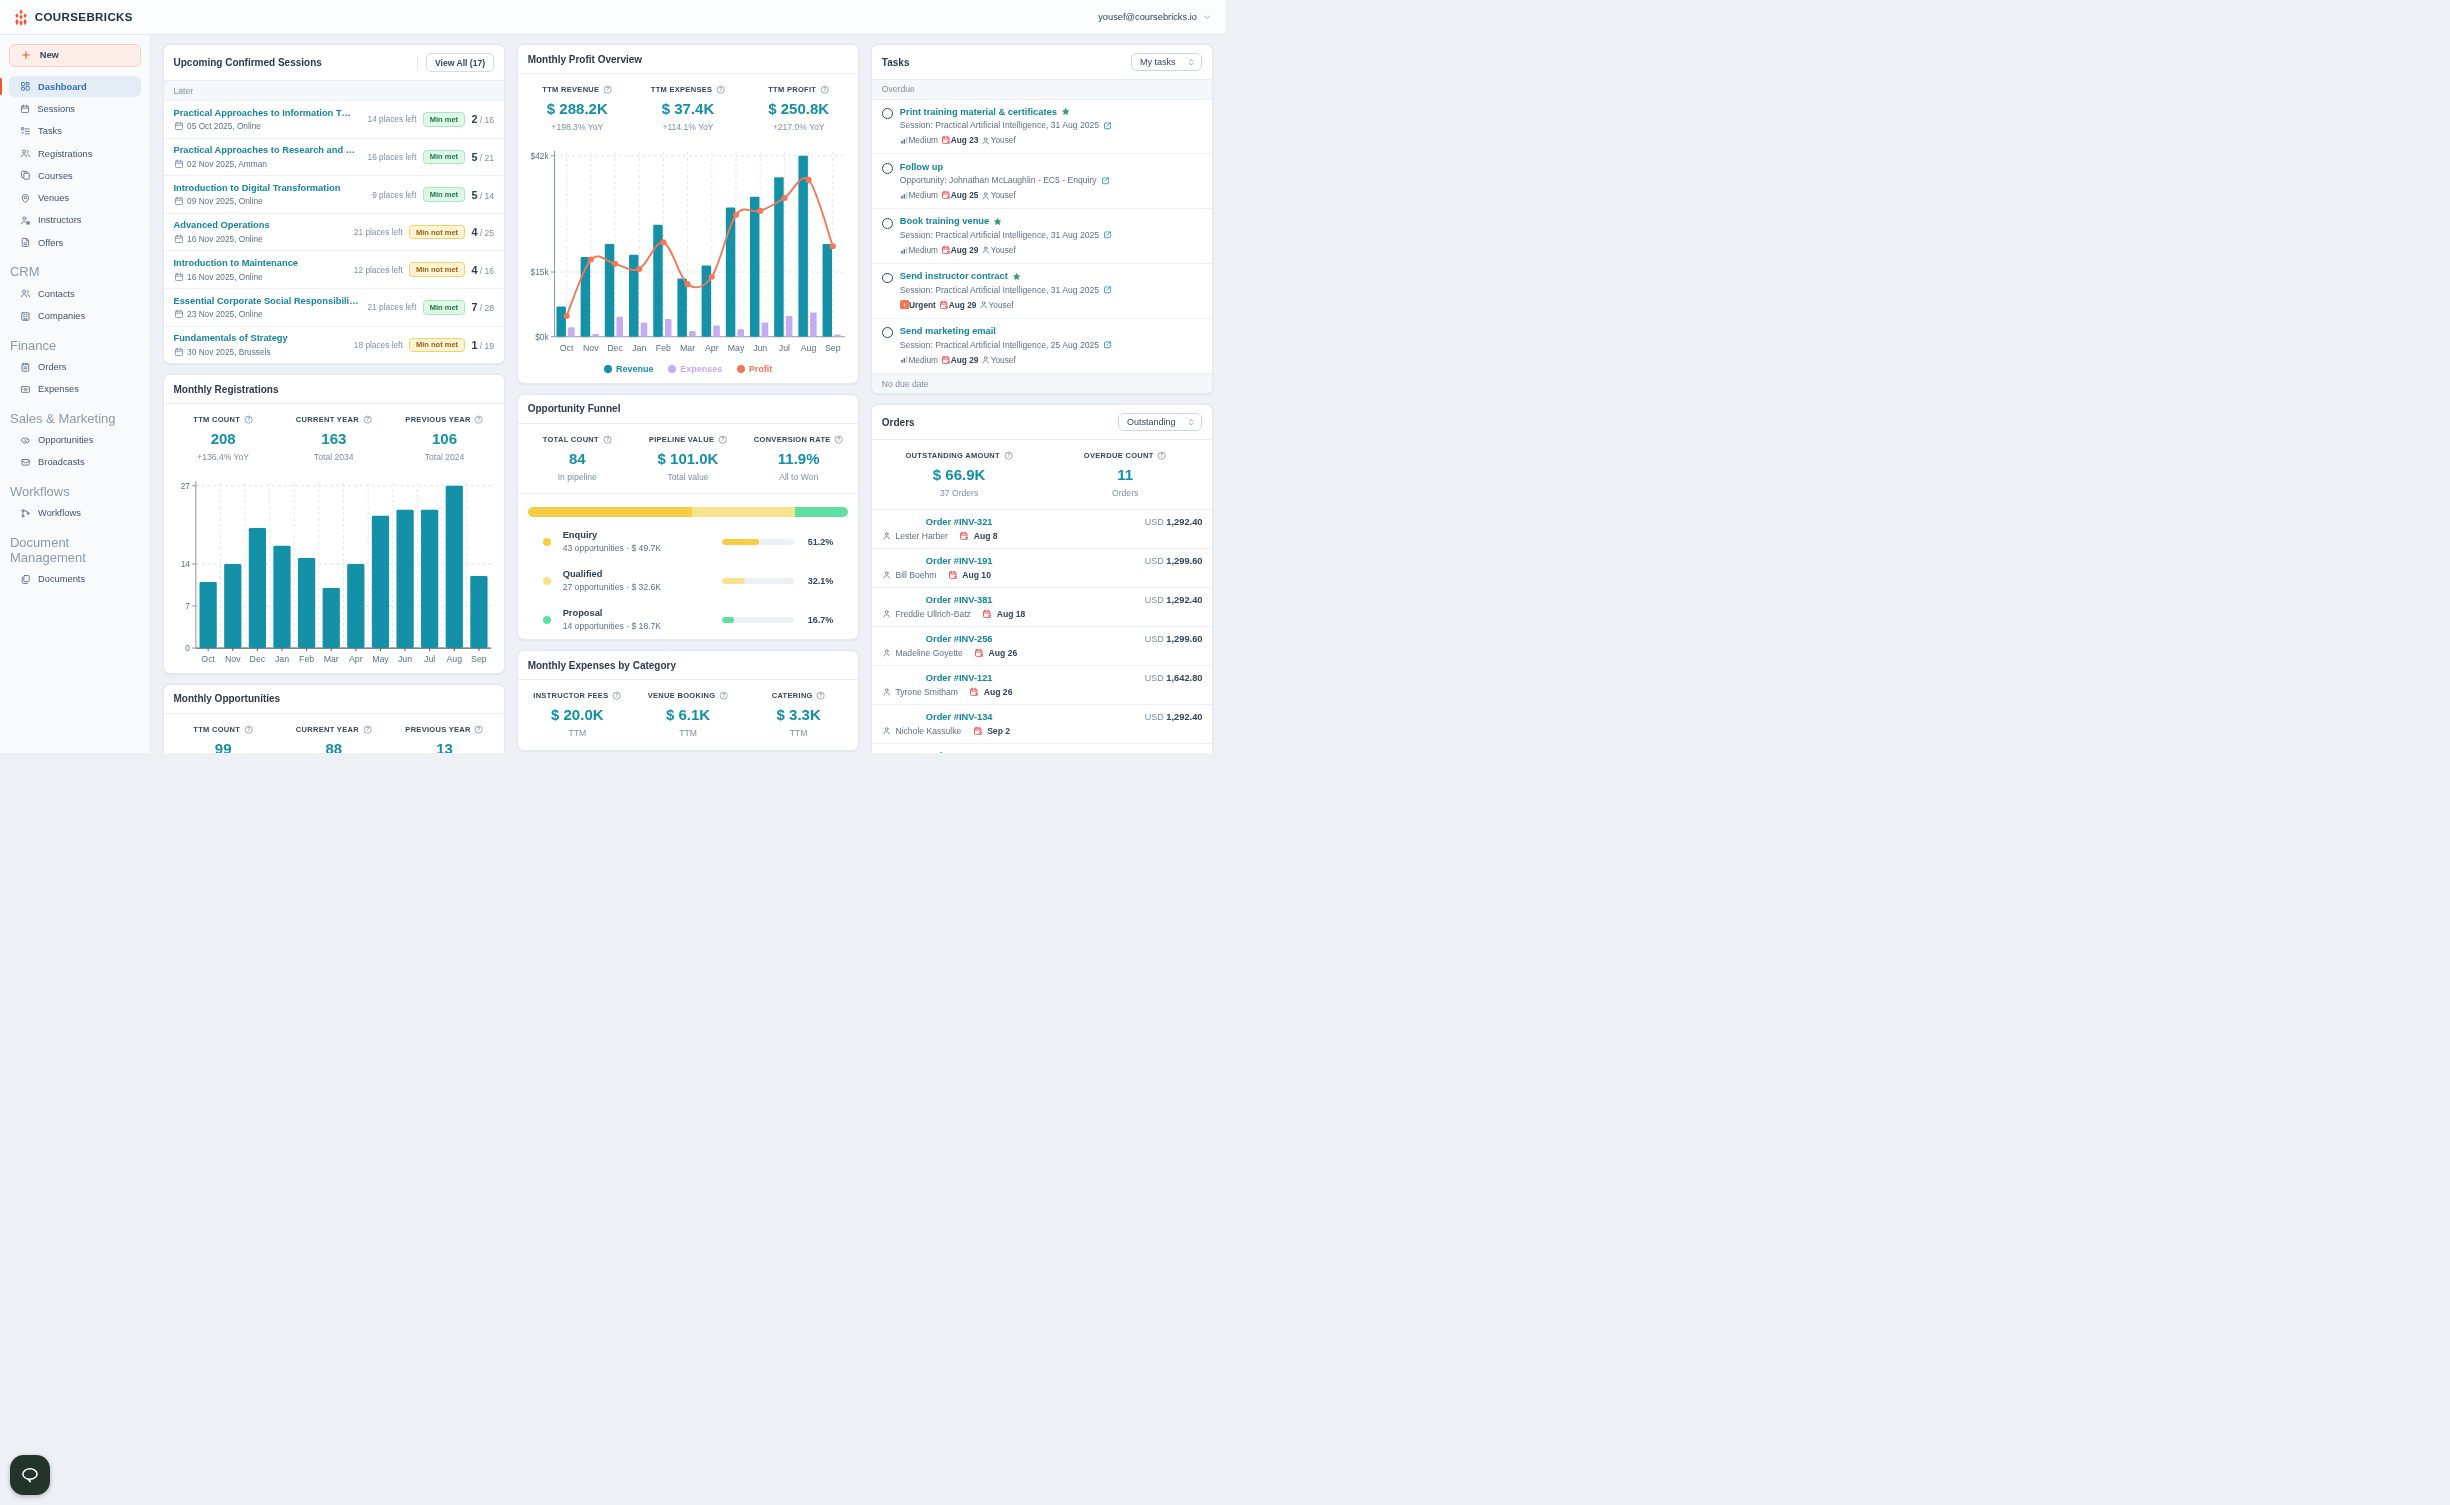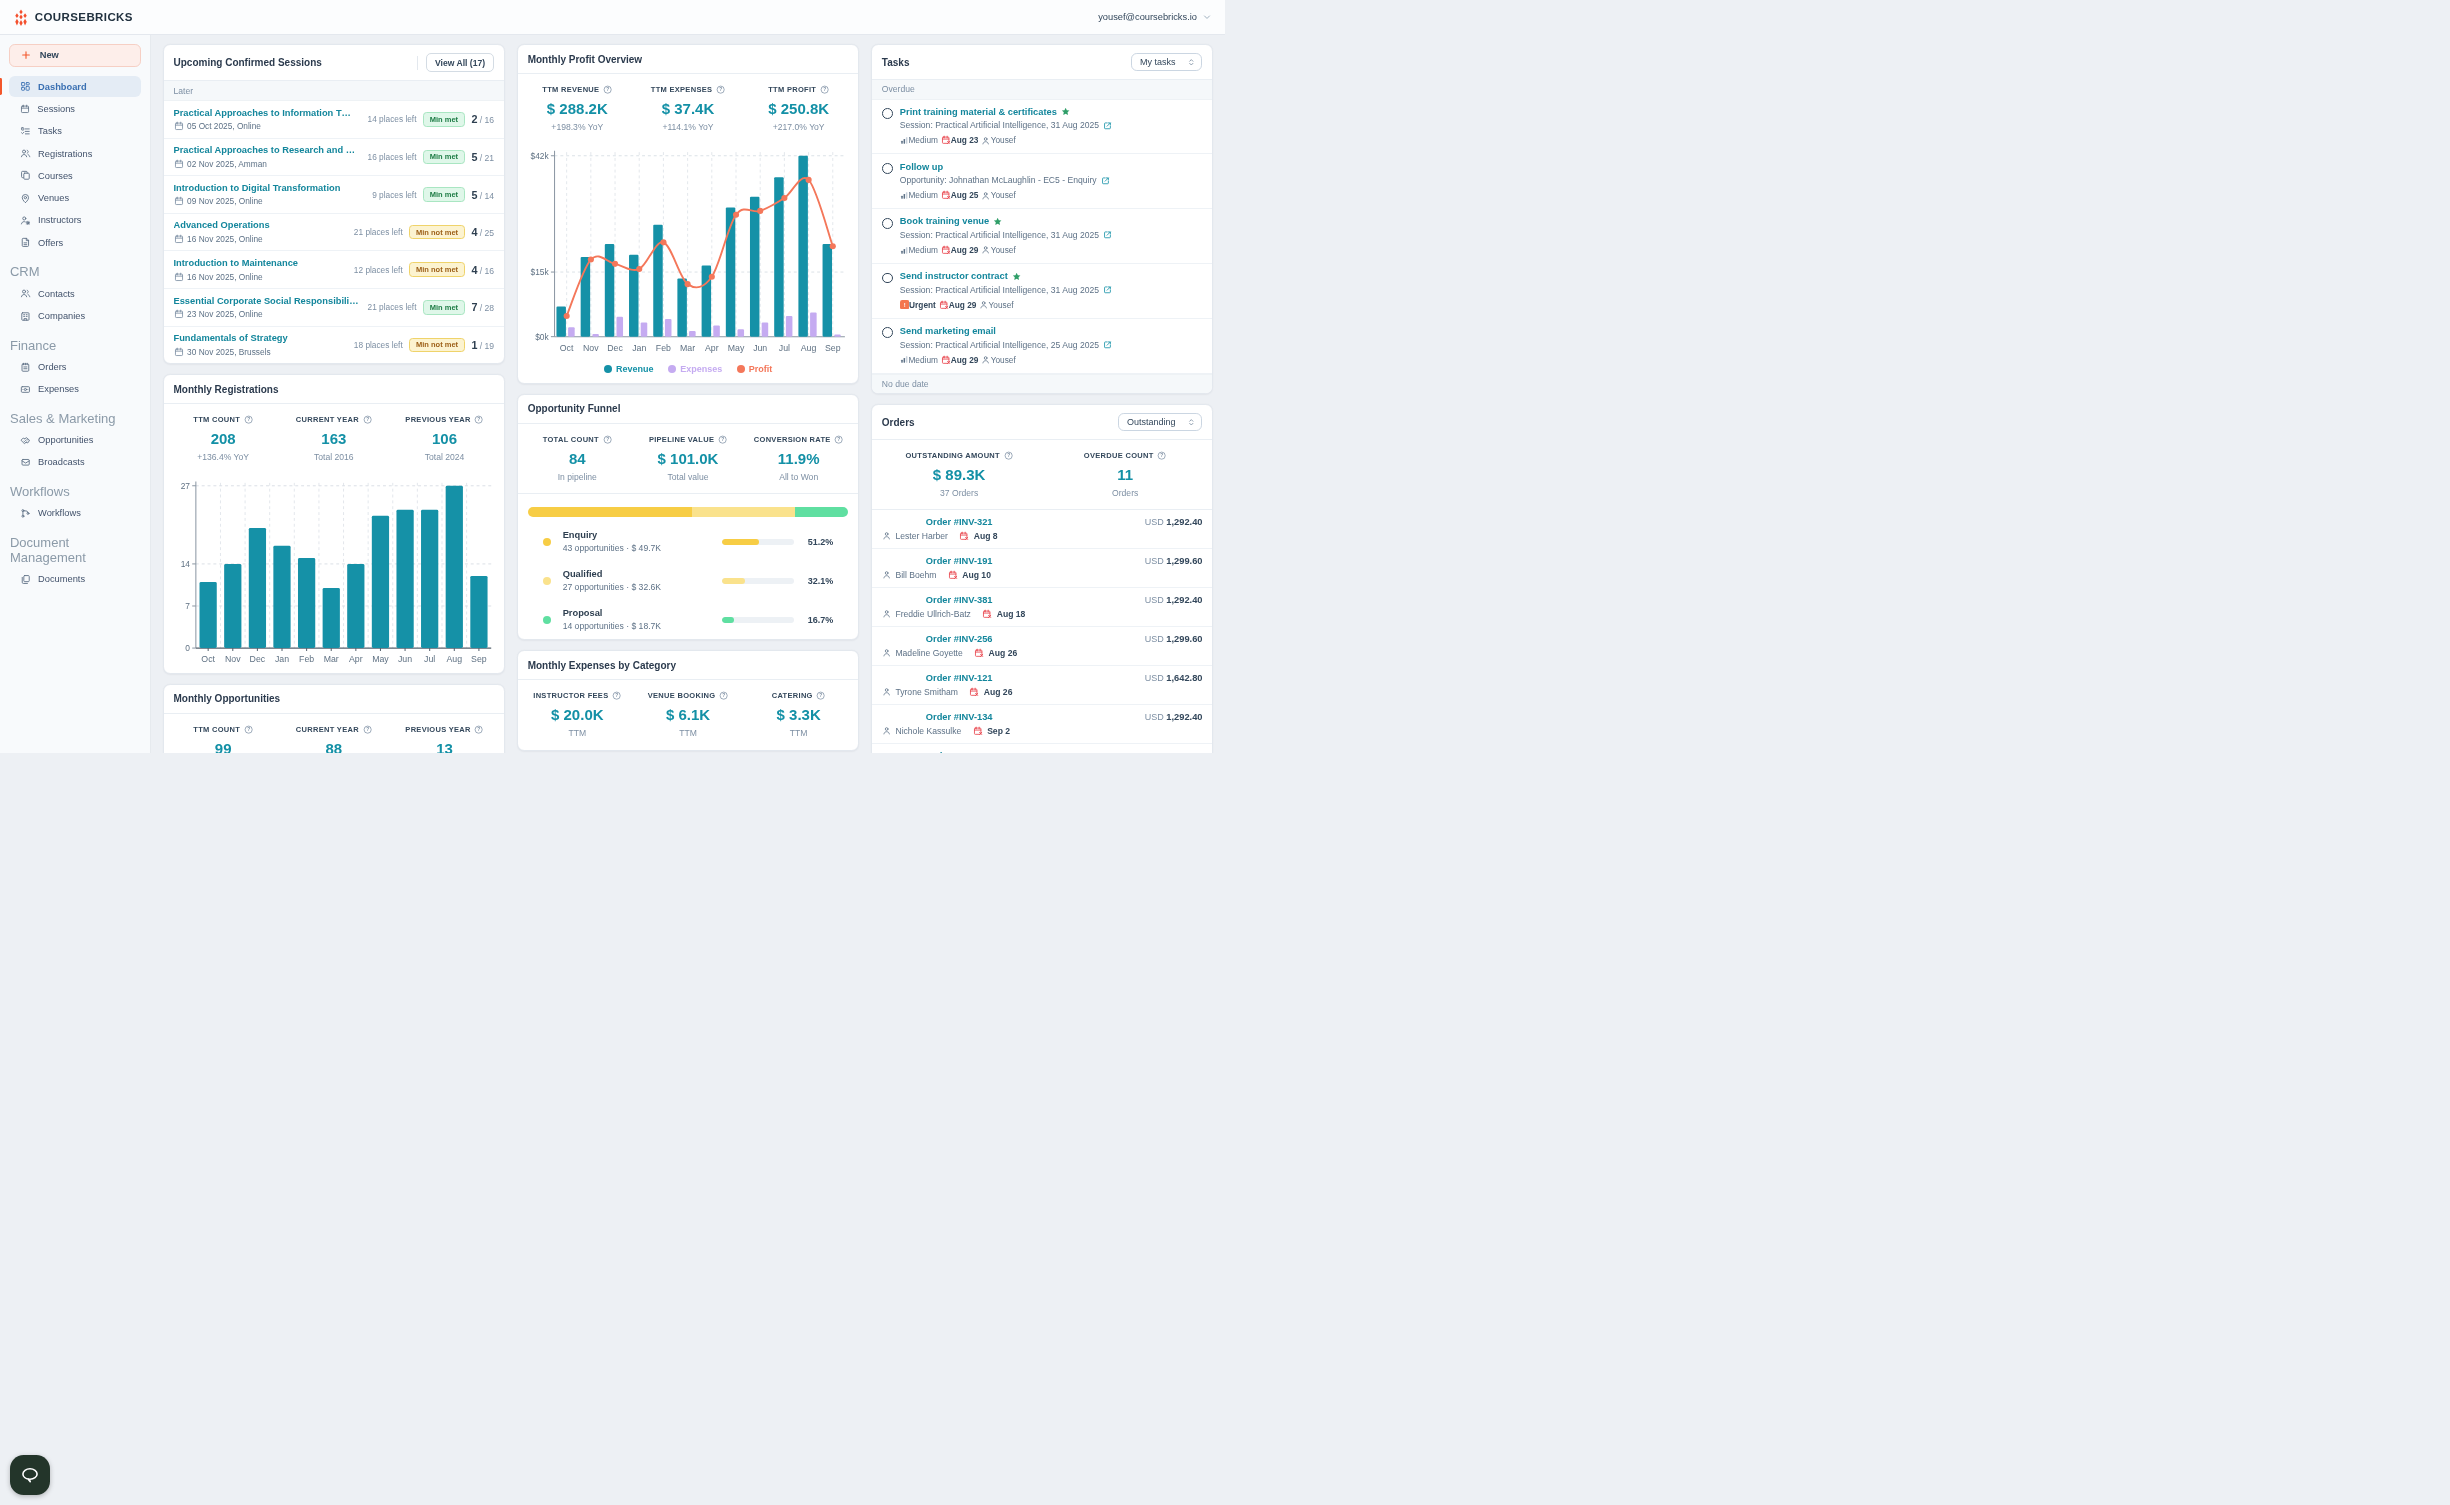--- a/index.html
+++ b/index.html
@@ -519,21 +519,21 @@
        <div class="stat-top">
                 <span class="stat-label">CURRENT YEAR</span>
                 <span class="ic" style="">
                   <svg width="9.3" height="9.3" viewBox="0 0 24 24">
                     <circle cx="12" cy="12" r="9.2" fill="none" stroke="#7d8fa3" stroke-width="1.9"></circle>
                     <text x="12" y="16.3" text-anchor="middle" font-size="12.5" font-weight="bold" fill="#7d8fa3">?</text>
                   </svg>
                 </span>
               </div>
        <div class="stat-value">163</div>
-       <div class="stat-sub">Total 2016</div>
+       <div class="stat-sub">Total 2034</div>
      </div>
             <div class="stat">
        <div class="stat-top">
                 <span class="stat-label">PREVIOUS YEAR</span>
                 <span class="ic" style="">
                   <svg width="9.3" height="9.3" viewBox="0 0 24 24">
                     <circle cx="12" cy="12" r="9.2" fill="none" stroke="#7d8fa3" stroke-width="1.9"></circle>
                     <text x="12" y="16.3" text-anchor="middle" font-size="12.5" font-weight="bold" fill="#7d8fa3">?</text>
                   </svg>
                 </span>
@@ -1200,21 +1200,21 @@
             <div class="stat">
        <div class="stat-top">
                 <span class="stat-label">OUTSTANDING AMOUNT</span>
                 <span class="ic" style="">
                   <svg width="9.3" height="9.3" viewBox="0 0 24 24">
                     <circle cx="12" cy="12" r="9.2" fill="none" stroke="#7d8fa3" stroke-width="1.9"></circle>
                     <text x="12" y="16.3" text-anchor="middle" font-size="12.5" font-weight="bold" fill="#7d8fa3">?</text>
                   </svg>
                 </span>
               </div>
-       <div class="stat-value">$ 89.3K</div>
+       <div class="stat-value">$ 66.9K</div>
        <div class="stat-sub">37 Orders</div>
      </div>
             <div class="stat">
        <div class="stat-top">
                 <span class="stat-label">OVERDUE COUNT</span>
                 <span class="ic" style="">
                   <svg width="9.3" height="9.3" viewBox="0 0 24 24">
                     <circle cx="12" cy="12" r="9.2" fill="none" stroke="#7d8fa3" stroke-width="1.9"></circle>
                     <text x="12" y="16.3" text-anchor="middle" font-size="12.5" font-weight="bold" fill="#7d8fa3">?</text>
                   </svg>

